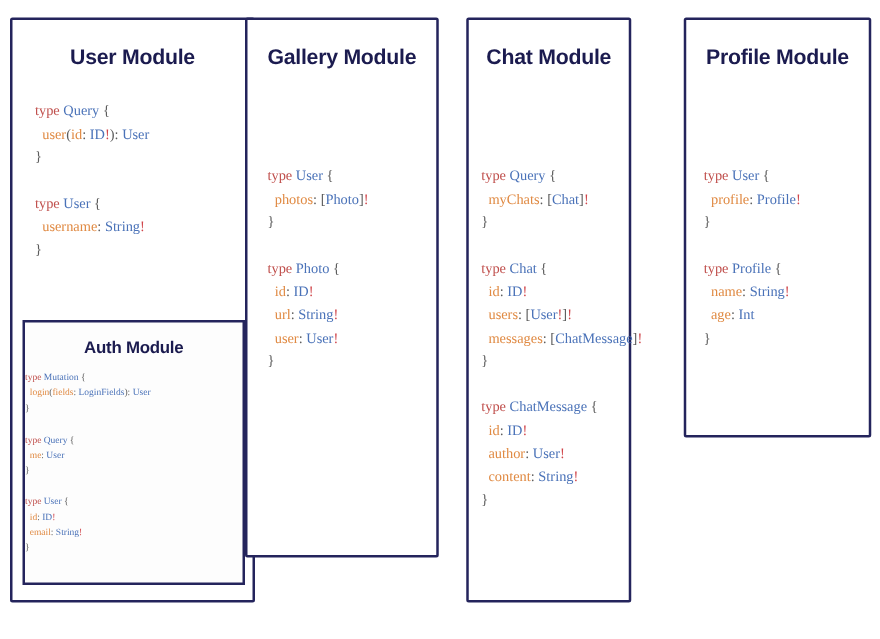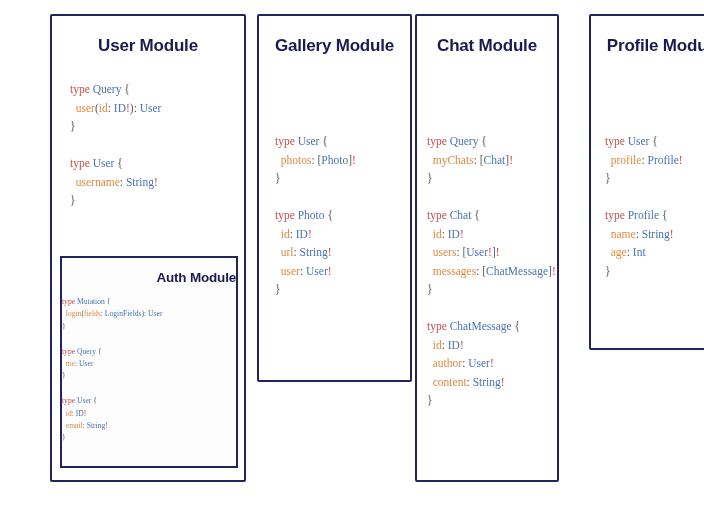--- a/index.html
+++ b/index.html
@@ -23,21 +23,20 @@
     height: 511px;
     background: #ffffff;
   }
 
   .panel {
     position: absolute;
     box-sizing: border-box;
     background: #ffffff;
     border: 2px solid #24245c;
     border-radius: 2px;
-    margin-left: 42px;
   }
 
   .panel-title {
     text-align: center;
     font-weight: bold;
     color: #1b1b4f;
     font-family: "Liberation Sans", sans-serif;
     letter-spacing: -0.2px;
   }
 
@@ -80,39 +79,38 @@
     position: absolute;
     box-sizing: border-box;
     left: 8px;  top: 240px;
     width: 178px; height: 212px;
     border: 2px solid #24245c;
     background: #fdfdfd;
   }
   #panel-auth .panel-title {
     font-size: 13.5px;
     margin-top: 12px;
-    text-align: right;
   }
   #code-auth {
     top: 38px;
     font-size: 7.6px;
     line-height: 12.4px;
   }
 
   
   #panel-gallery {
-    left: 215px; top: 14px;
-    width: 155px; height: 368px;
+    left: 196px; top: 14px;
+    width: 155px; height: 432px;
   }
   #code-gallery { top: 116px; padding-left: 16px; }
 
   
   #panel-chat {
     left: 373px; top: 14px;
-    width: 144px; height: 468px;
+    width: 132px; height: 468px;
   }
   #code-chat { top: 116px; padding-left: 10px; }
 
   
   #panel-profile {
     left: 547px; top: 14px;
     width: 150px; height: 336px;
   }
   #code-profile { top: 116px; padding-left: 14px; }
 </style>

